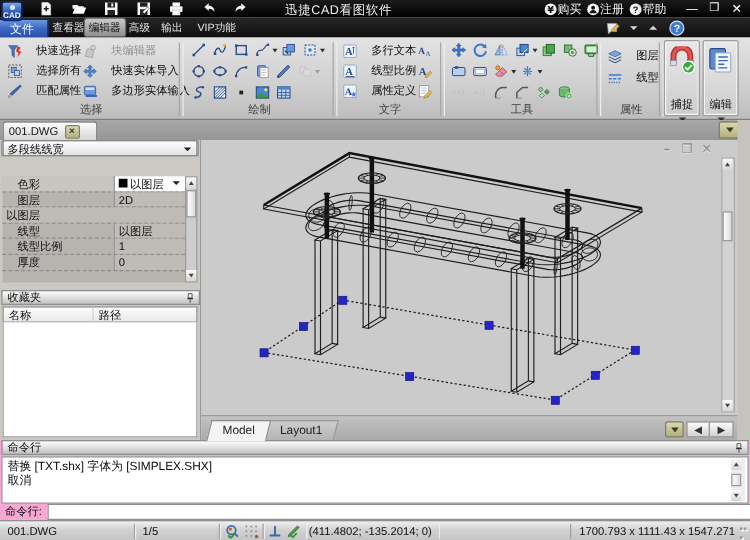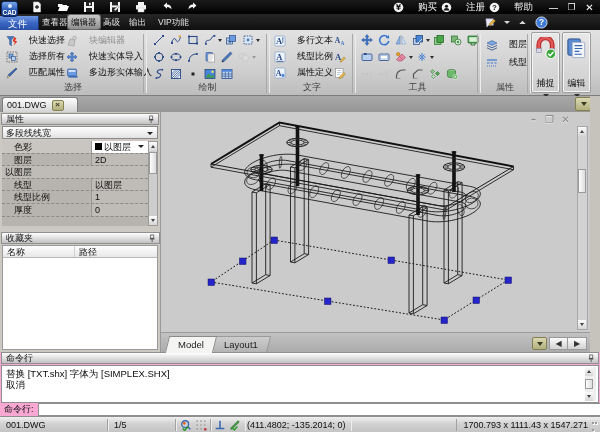--- a/index.html
+++ b/index.html
@@ -8,21 +8,21 @@
 svg.ic{display:inline-block;vertical-align:middle}
 
 
 #titlebar{position:absolute;left:0;top:0;width:600px;height:14px;background:linear-gradient(#1b1b1b,#000)}
 #logo{position:absolute;left:1px;top:1px;width:17px;height:16px;border-radius:3px;background:linear-gradient(#7aa6e8,#2a5cb8 55%,#1a3f8f);border:1px solid #0d2a66;z-index:30;color:#fff;font-weight:bold;font-size:6.5px;text-align:center;line-height:21px;text-shadow:0 1px 1px #05276e}
 #logo:before{content:"";position:absolute;left:6px;top:2px;width:4px;height:4px;border-radius:50%;background:#dce8fa}
 #qbar{position:absolute;left:31px;top:1px;height:12px;display:flex;gap:14px;align-items:center}
 #qbar svg{width:12px;height:12px}
 #apptitle{position:absolute;left:228px;top:1px;color:#f0f0f0;font-size:10px;letter-spacing:.5px}
 #titleright{position:absolute;right:2px;top:0;height:14px;display:flex;align-items:center;gap:4px;color:#f2f2f2}
-#titleright .acct{display:flex;align-items:center;gap:14px;font-size:9.5px}
+#titleright .acct{display:flex;align-items:center;gap:0;font-size:9.5px}
 #titleright svg{width:11px;height:11px}
 .winctl{display:flex;align-items:center;gap:1px;margin-left:8px}
 .winctl span{display:inline-block;width:17px;height:13px;text-align:center;color:#fff;font-size:10px;line-height:13px;font-family:"DejaVu Sans",sans-serif}
 
 
 #menubar{position:absolute;left:0;top:14px;width:600px;height:16px;background:linear-gradient(#262626,#101010)}
 #filebtn{position:absolute;left:0;top:2px;width:39px;height:14px;background:linear-gradient(#6e97e0,#3a66c2 50%,#2a50a8);border-right:1px solid #16336e;color:#fff;text-align:center;line-height:15px;font-size:9.5px;padding-left:8px;text-align:left}
 .mtab{position:absolute;top:1px;height:14px;line-height:14px;color:#e4e4e4;font-size:8.5px;padding:0 2px}
 .mtab.sel{background:linear-gradient(#c9c9c9,#8f8f8f);border-radius:2px;color:#0a0a0a;box-shadow:0 0 0 1px #6a6a6a}
 #menuright{position:absolute;right:52px;top:1px;height:14px;display:flex;align-items:center;gap:7px}
@@ -53,21 +53,21 @@
 #doctab{position:absolute;left:2px;top:1px;width:76px;height:15px;background:linear-gradient(#fdfdfd,#d5d5d5);border:1px solid #7f7f7f;border-bottom:none;border-radius:3px 3px 0 0;display:flex;align-items:center;padding:0 4px;gap:5px;font-size:9px}
 .olive{display:inline-flex;align-items:center;justify-content:center;background:linear-gradient(#d9d8b2,#b2b07e);border:1px solid #83814e;border-radius:2px;color:#3b3a20;font-weight:bold}
 #doctab .olive{width:12px;height:11px;font-size:8px;line-height:10px}
 #tabrow-dd{position:absolute;right:8px;top:1px;width:17px;height:14px}
 #tabrow-dd:after{content:"";width:0;height:0;border-left:3.5px solid transparent;border-right:3.5px solid transparent;border-top:4px solid #3b3a20}
 
 
 #leftpanel{position:absolute;left:0;top:112px;width:161px;height:240px;background:#ccc9c3;border-right:1px solid #9a9a9a}
 .phdr{position:relative;height:12px;background:linear-gradient(#fefefe,#c2c2c2);border:1px solid #8f8f8f;font-size:9px;line-height:11px;padding-left:4px;color:#111}
 .phdr svg{position:absolute;right:3px;top:1px;width:9px;height:9px}
-#propcombo{position:absolute;left:2px;top:14px;width:156px;height:13px;background:linear-gradient(#fff,#e2e2e2);border:1px solid #8a8a8a;font-size:9px;line-height:12px;padding-left:3px}
+#propcombo{position:absolute;left:2px;top:0;width:156px;height:13px;background:linear-gradient(#fff,#e2e2e2);border:1px solid #8a8a8a;font-size:9px;line-height:12px;padding-left:3px}
 #propcombo:after{content:"";position:absolute;right:4px;top:5px;width:0;height:0;border-left:3.2px solid transparent;border-right:3.2px solid transparent;border-top:3.8px solid #222}
 #propgrid{position:absolute;left:2px;top:29px;width:146px;height:85px;background:#b7b4af}
 .prow{position:relative;height:12.6px;border-bottom:1px dashed #8b8b8b;display:flex}
 .prow .pl{width:90px;padding-left:12px;line-height:12px;color:#101010;border-right:1px solid #999;font-size:9px}
 .prow .pv{flex:1;padding-left:3px;line-height:12px;font-size:9px;color:#101010;background:#bfbcb7}
 .prow.sel .pl{background:#c9c6c1}
 .prow.sel .pv{background:#fff;display:flex;align-items:center;gap:2px}
 .prow.sel .pv:after{content:"";margin-left:auto;margin-right:4px;width:0;height:0;border-left:3.2px solid transparent;border-right:3.2px solid transparent;border-top:3.8px solid #222}
 .swatch{display:inline-block;width:7px;height:7px;background:#000}
 #gridsb{position:absolute;left:148px;top:29px;width:10px;height:85px;background:#cdcdcd;border:1px solid #9a9a9a}
@@ -480,20 +480,21 @@
       <svg class="ic">
           <use href="#sy-print"></use>
         </svg>
       <svg class="ic">
           <use href="#sy-undo"></use>
         </svg>
       <svg class="ic">
           <use href="#sy-redo"></use>
         </svg>
     </div>
+    <div id="apptitle">迅捷CAD看图软件</div>
     <div id="titleright">
       <span class="acct">
           <svg class="ic">
             <use href="#sy-yen"></use>
           </svg>
           <span>购买</span>
         </span>
       <span class="acct">
           <svg class="ic">
             <use href="#sy-user"></use>

